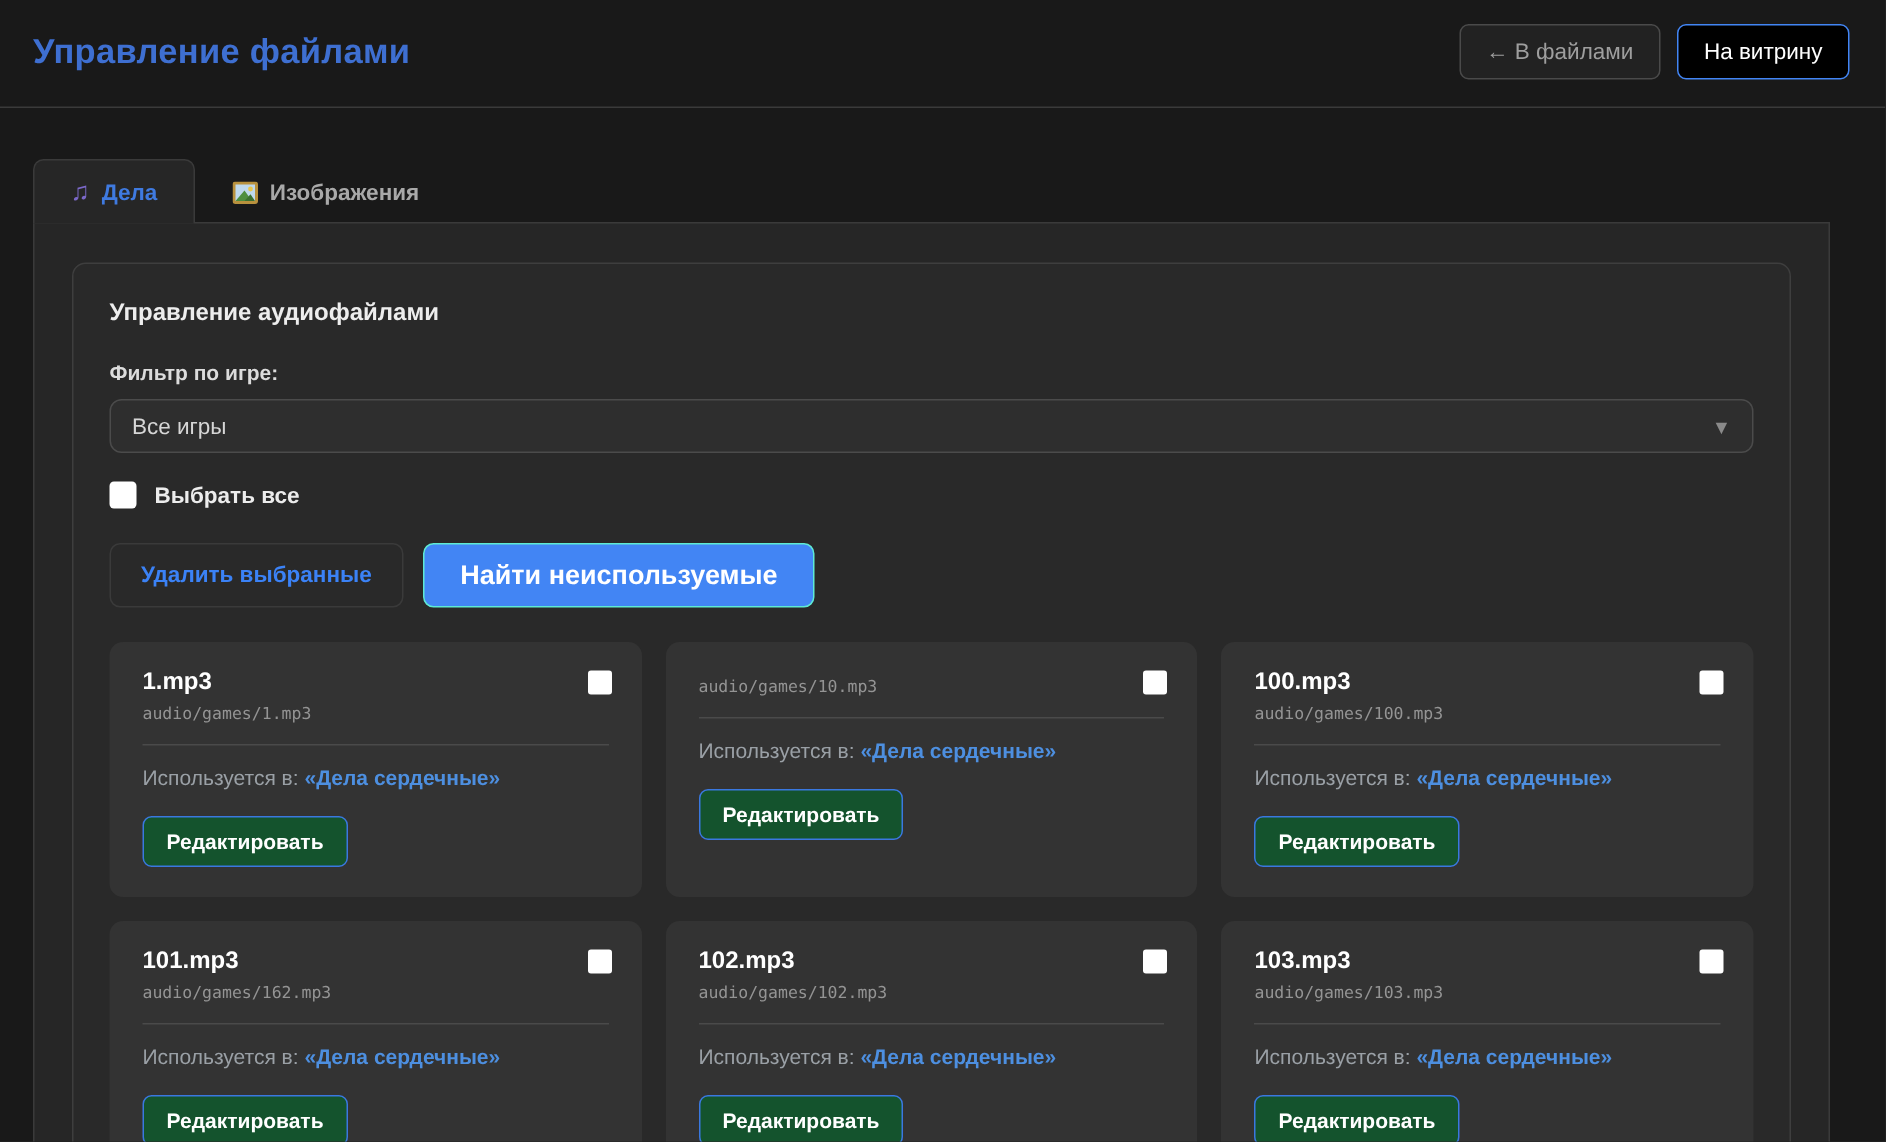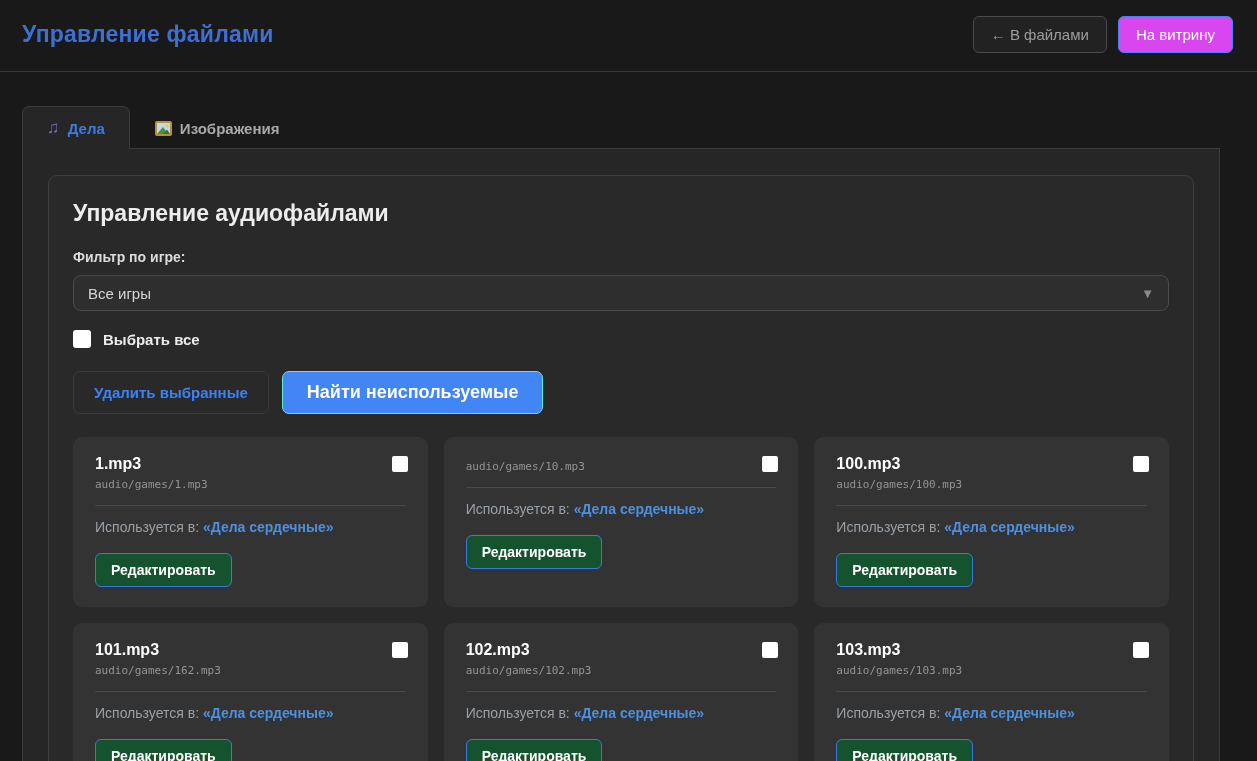--- a/index.html
+++ b/index.html
@@ -19,21 +19,21 @@
   .page-title {
     color: #3e6fd1; font-size: 23px; font-weight: bold; letter-spacing: .2px;
   }
   .header-actions { display: flex; gap: 11px; }
   .btn { cursor: pointer; font-family: "Liberation Sans", sans-serif; }
   .btn-outline {
     background: #222222; border: 1px solid #4a4a4a; border-radius: 6px;
     color: #9e9e9e; font-size: 15px; padding: 9px 17px;
   }
   .btn-primary {
-    background: #d946ef; border: 1px solid #4285f4; border-radius: 6px;
+    background: #000000; border: 1px solid #4285f4; border-radius: 6px;
     color: #ffffff; font-size: 15px; padding: 9px 17px;
   }
 
   
   .tabs { display: flex; margin: 33px 22px 0 22px; }
   .tab {
     display: flex; align-items: center; gap: 8px;
     padding: 11px 24px; font-size: 15px; font-weight: bold;
     color: #a9a9a9; cursor: pointer; border: 1px solid transparent;
     border-bottom: none; border-radius: 7px 7px 0 0; position: relative; top: 1px;
@@ -49,21 +49,21 @@
     margin: 0 37px 0 22px; width: 1198px; height: 620px;
     background: #262626; border: 1px solid #3a3a3a; overflow: hidden;
   }
 
   
   .panel {
     margin: 26px 25px; background: #292929;
     border: 1px solid #3e3e3e; border-radius: 9px;
     padding: 24px 24px 28px 24px; min-height: 600px;
   }
-  .panel-title { font-size: 23px; font-weight: bold; color: #ededed; }
+  .panel-title { font-size: 16px; font-weight: bold; color: #ededed; }
   .filter-label { margin-top: 22px; font-size: 14px; font-weight: bold; color: #dcdcdc; }
 
   .select {
     margin-top: 10px; height: 36px; width: 100%;
     background: #2e2e2e; border: 1px solid #4b4b4b; border-radius: 8px;
     display: flex; align-items: center; justify-content: space-between;
     padding: 0 14px; font-size: 15px; color: #d6d6d6; cursor: pointer;
   }
   .select-arrow { color: #8a8a8a; font-size: 13px; }
 

